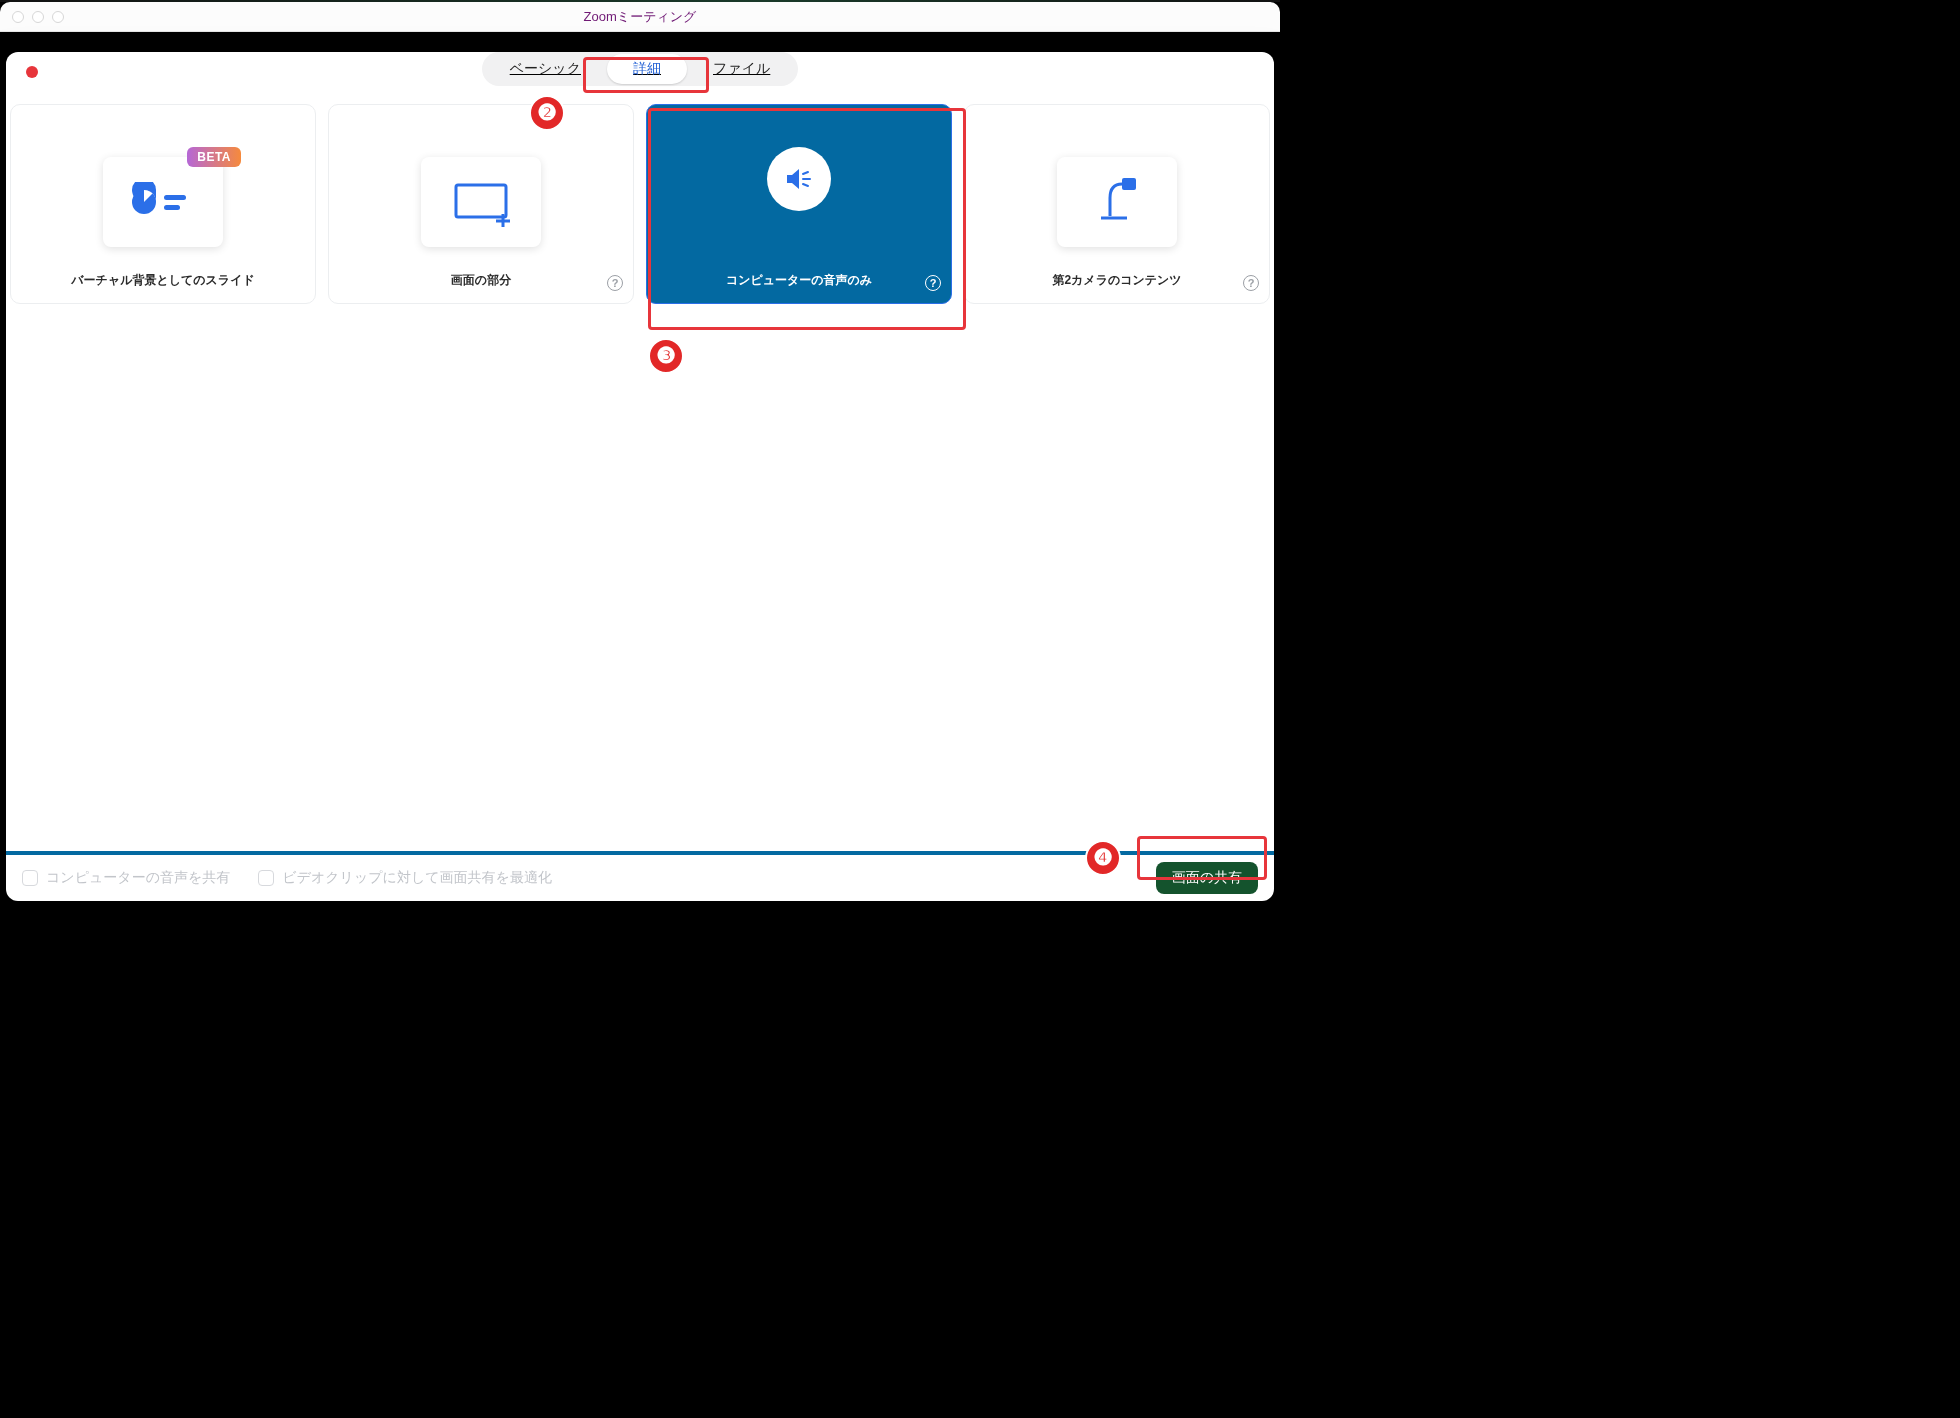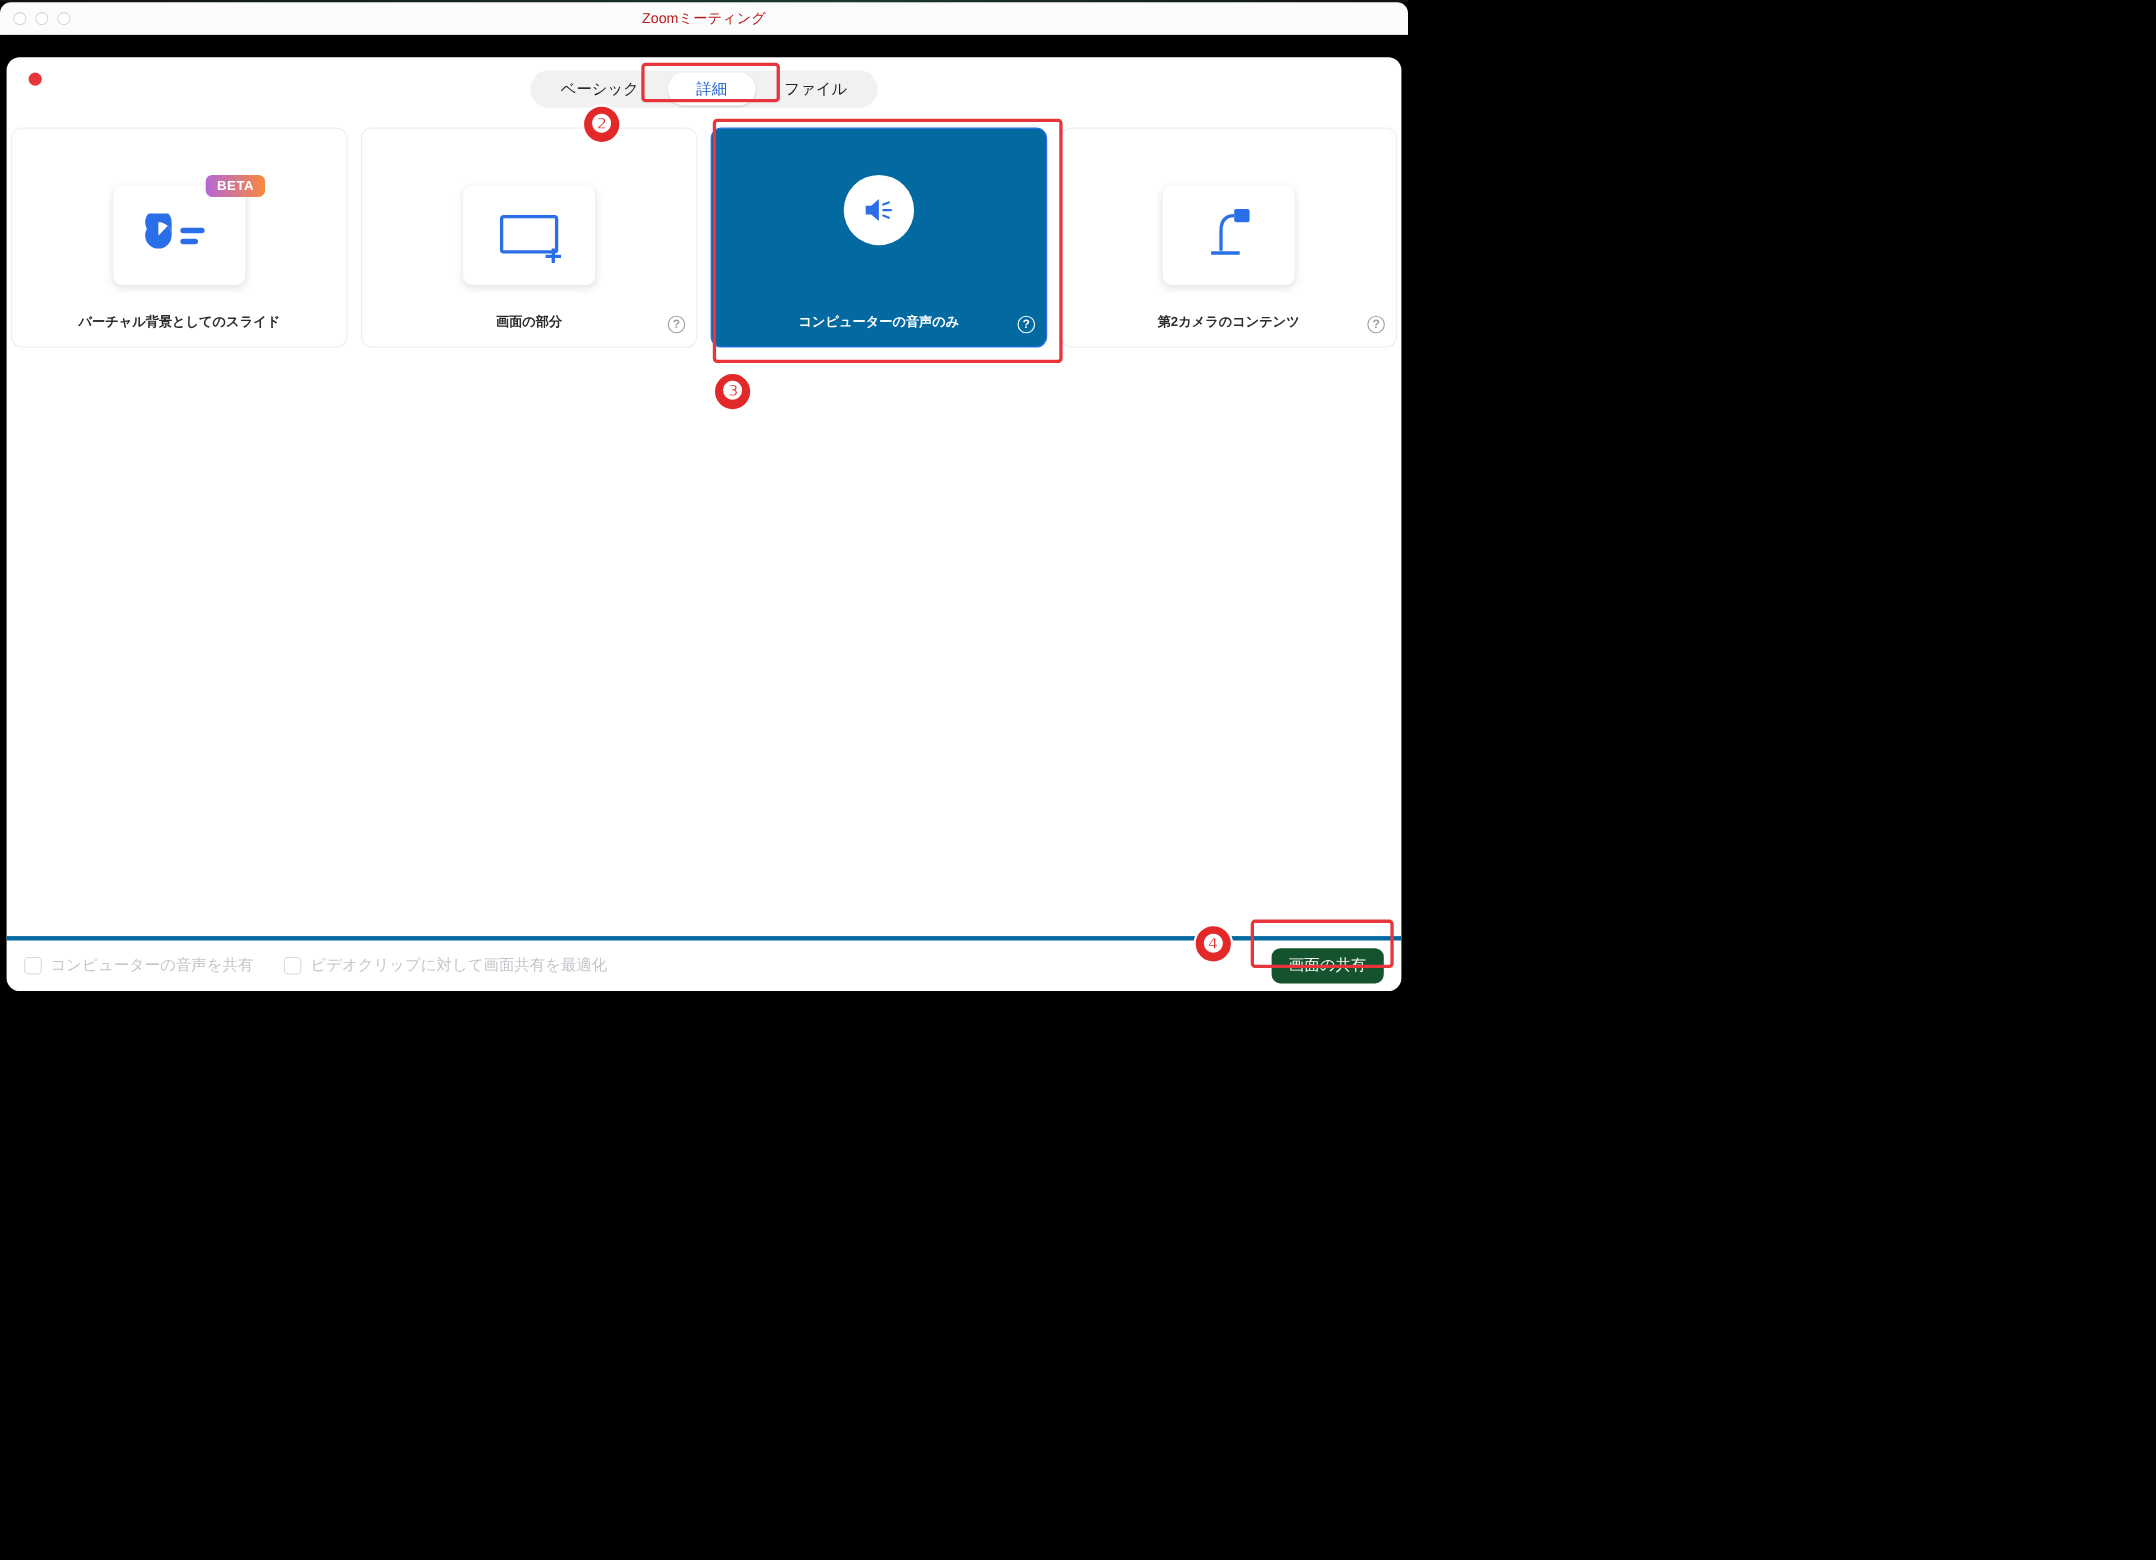--- a/index.html
+++ b/index.html
@@ -32,21 +32,21 @@
   .traffic-lights {
     display: flex; gap: 8px; padding-left: 12px;
   }
   .traffic-light {
     width: 12px; height: 12px; border-radius: 50%;
     background: #ffffff;
     border: 1px solid #d7d7d7;
   }
   .titlebar-title {
     position: absolute; left: 0; right: 0; text-align: center;
-    font-size: 13px; color: #b91c1c;
+    font-size: 13px; color: #701a75;
     pointer-events: none;
   }
   .black-strip {
     position: absolute;
     left:0; right:0;
     top: 32px;
     height: 20px;
     background: #000;
   }
   .black-strip-bottom {
@@ -70,23 +70,24 @@
     flex-direction: column;
   }
   .rec-dot {
     position: absolute;
     top: 14px; left: 20px;
     width: 12px; height: 12px;
     border-radius: 50%;
     background: #E7353B;
   }
   .tabbar {
-    margin-top: 12px;
+    margin-top: 0;
     display: flex;
     justify-content: center;
+    text-decoration: underline;
   }
   .tab-seg {
     display: flex;
     background: #f1f1f2;
     border-radius: 18px;
     padding: 2px;
   }
   .tab {
     padding: 6px 26px;
     font-size: 14px;

